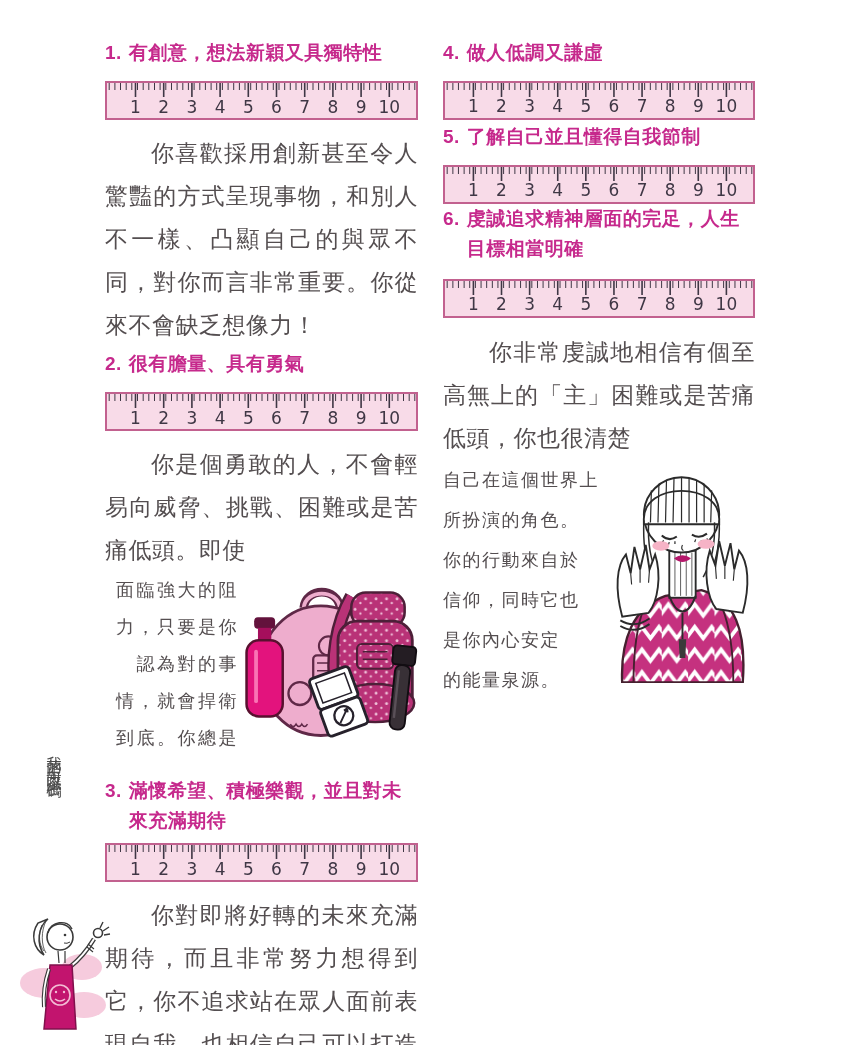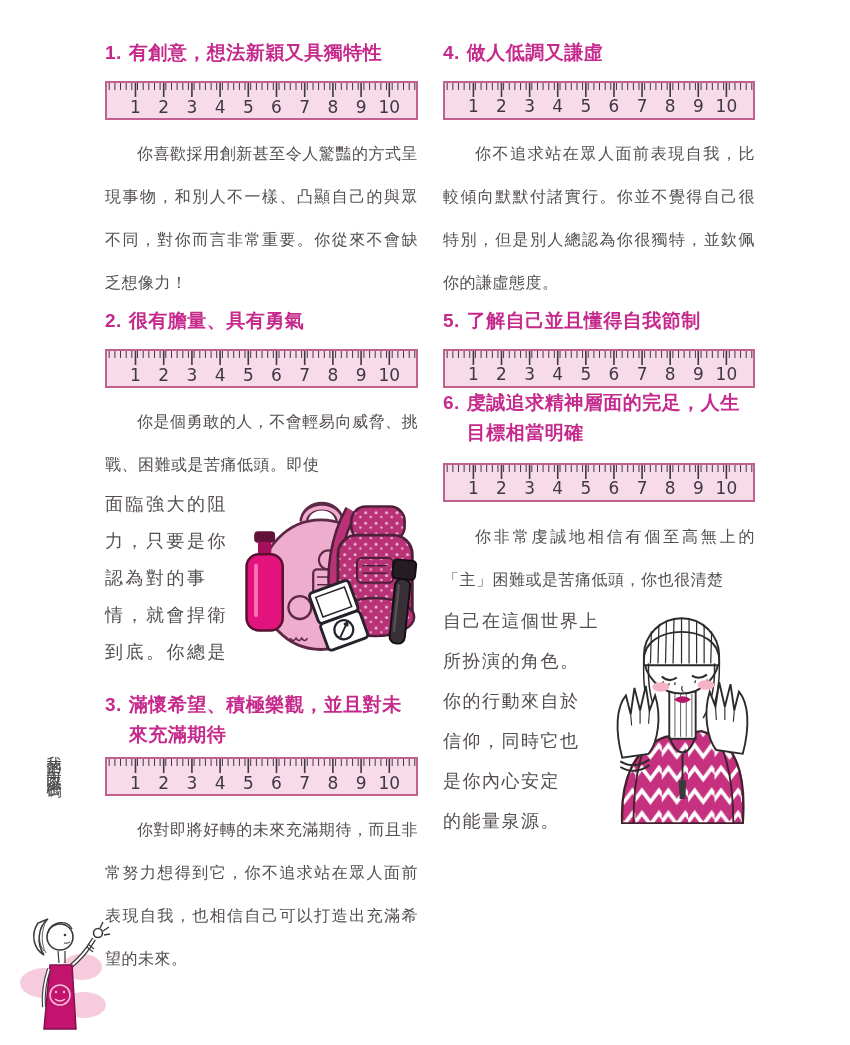--- a/index.html
+++ b/index.html
@@ -24,27 +24,27 @@
 
   .heading{display:flex;gap:7px;margin:0;color:var(--accent);
     font-size:19px;font-weight:700;line-height:30px;letter-spacing:0.5px;}
   .heading .num{flex:0 0 auto;}
   .heading .ttl{flex:1 1 auto;}
 
   .ruler{margin-top:13px;height:39px;}
   .s3 .ruler{margin-top:7px;}
   .s6 .ruler{margin-top:15px;}
 
-  .body{margin:12px 0 0;font-size:16px;line-height:43px;color:var(--body-ink);
+  .body{margin:12px 0 0;font-size:23px;line-height:43px;color:var(--body-ink);
     text-align:justify;text-indent:2em;letter-spacing:0.5px;}
   .s6 .body{margin-top:13px;}
 
   .flexrow{display:flex;align-items:flex-start;}
   .narrow{white-space:pre-line;color:var(--body-ink);font-size:18px;text-indent:0;}
-  .s2 .narrow{width:134px;line-height:37px;letter-spacing:2.5px;}
+  .s2 .narrow{width:134px;line-height:37px;letter-spacing:2.5px;text-align:right;}
   .s2 .flexrow svg{width:181px;flex:0 0 auto;margin-top:-8px;margin-left:-2px;}
   .s6 .narrow{width:168px;line-height:40px;letter-spacing:1.5px;}
   .s6 .flexrow svg{width:146px;flex:0 0 auto;margin-top:4px;margin-left:-2px;}
   .outro{margin:0;font-size:18px;line-height:43px;color:var(--body-ink);letter-spacing:0.5px;}
 
   .vtitle{position:absolute;left:44px;top:744px;writing-mode:vertical-rl;
     font-size:15px;letter-spacing:4px;color:#4a4a4a;}
 
   .girl-ill{position:absolute;left:18px;top:910px;width:100px;height:124px;}
 </style>
@@ -197,21 +197,20 @@
             <text x="58.7" y="31.5" text-anchor="middle" font-size="17" font-family="DejaVu Sans, sans-serif" fill="#3f3745">2</text>
             <text x="86.9" y="31.5" text-anchor="middle" font-size="17" font-family="DejaVu Sans, sans-serif" fill="#3f3745">3</text>
             <text x="115.1" y="31.5" text-anchor="middle" font-size="17" font-family="DejaVu Sans, sans-serif" fill="#3f3745">4</text>
             <text x="143.3" y="31.5" text-anchor="middle" font-size="17" font-family="DejaVu Sans, sans-serif" fill="#3f3745">5</text>
             <text x="171.5" y="31.5" text-anchor="middle" font-size="17" font-family="DejaVu Sans, sans-serif" fill="#3f3745">6</text>
             <text x="199.7" y="31.5" text-anchor="middle" font-size="17" font-family="DejaVu Sans, sans-serif" fill="#3f3745">7</text>
             <text x="227.9" y="31.5" text-anchor="middle" font-size="17" font-family="DejaVu Sans, sans-serif" fill="#3f3745">8</text>
             <text x="256.1" y="31.5" text-anchor="middle" font-size="17" font-family="DejaVu Sans, sans-serif" fill="#3f3745">9</text>
             <text x="284.3" y="31.5" text-anchor="middle" font-size="17" font-family="DejaVu Sans, sans-serif" fill="#3f3745">10</text>
           </svg></div>
-      <p class="body">你不追求站在眾人面前表現自我，比較傾向默默付諸實行。你並不覺得自己很特別，但是別人總認為你很獨特，並欽佩你的謙虛態度。</p>
     </section>
 
     <section class="s-mid">
       <h2 class="heading">
         <span class="num">5.</span>
         <span class="ttl">了解自己並且懂得自我節制</span>
       </h2>
       <div class="ruler"><svg viewBox="0 0 313 39" width="100%" height="39" preserveAspectRatio="none">
             <rect x="1" y="1" width="311" height="37" fill="#f8dbe8" stroke="#c2618f" stroke-width="2"></rect>
             <path d="M4.2,2 v7 M9.9,2 v7 M15.5,2 v7 M21.2,2 v7 M26.8,2 v7 M32.5,2 v7 M38.2,2 v7 M43.8,2 v7 M49.5,2 v7 M55.1,2 v7 M60.8,2 v7 M66.5,2 v7 M72.1,2 v7 M77.8,2 v7 M83.4,2 v7 M89.1,2 v7 M94.8,2 v7 M100.4,2 v7 M106.1,2 v7 M111.7,2 v7 M117.4,2 v7 M123.1,2 v7 M128.7,2 v7 M134.4,2 v7 M140.0,2 v7 M145.7,2 v7 M151.4,2 v7 M157.0,2 v7 M162.7,2 v7 M168.3,2 v7 M174.0,2 v7 M179.7,2 v7 M185.3,2 v7 M191.0,2 v7 M196.6,2 v7 M202.3,2 v7 M208.0,2 v7 M213.6,2 v7 M219.3,2 v7 M224.9,2 v7 M230.6,2 v7 M236.3,2 v7 M241.9,2 v7 M247.6,2 v7 M253.2,2 v7 M258.9,2 v7 M264.6,2 v7 M270.2,2 v7 M275.9,2 v7 M281.5,2 v7 M287.2,2 v7 M292.9,2 v7 M298.5,2 v7 M304.2,2 v7 M309.8,2 v7 " fill="none" stroke="#3f3745" stroke-width="1"></path>

